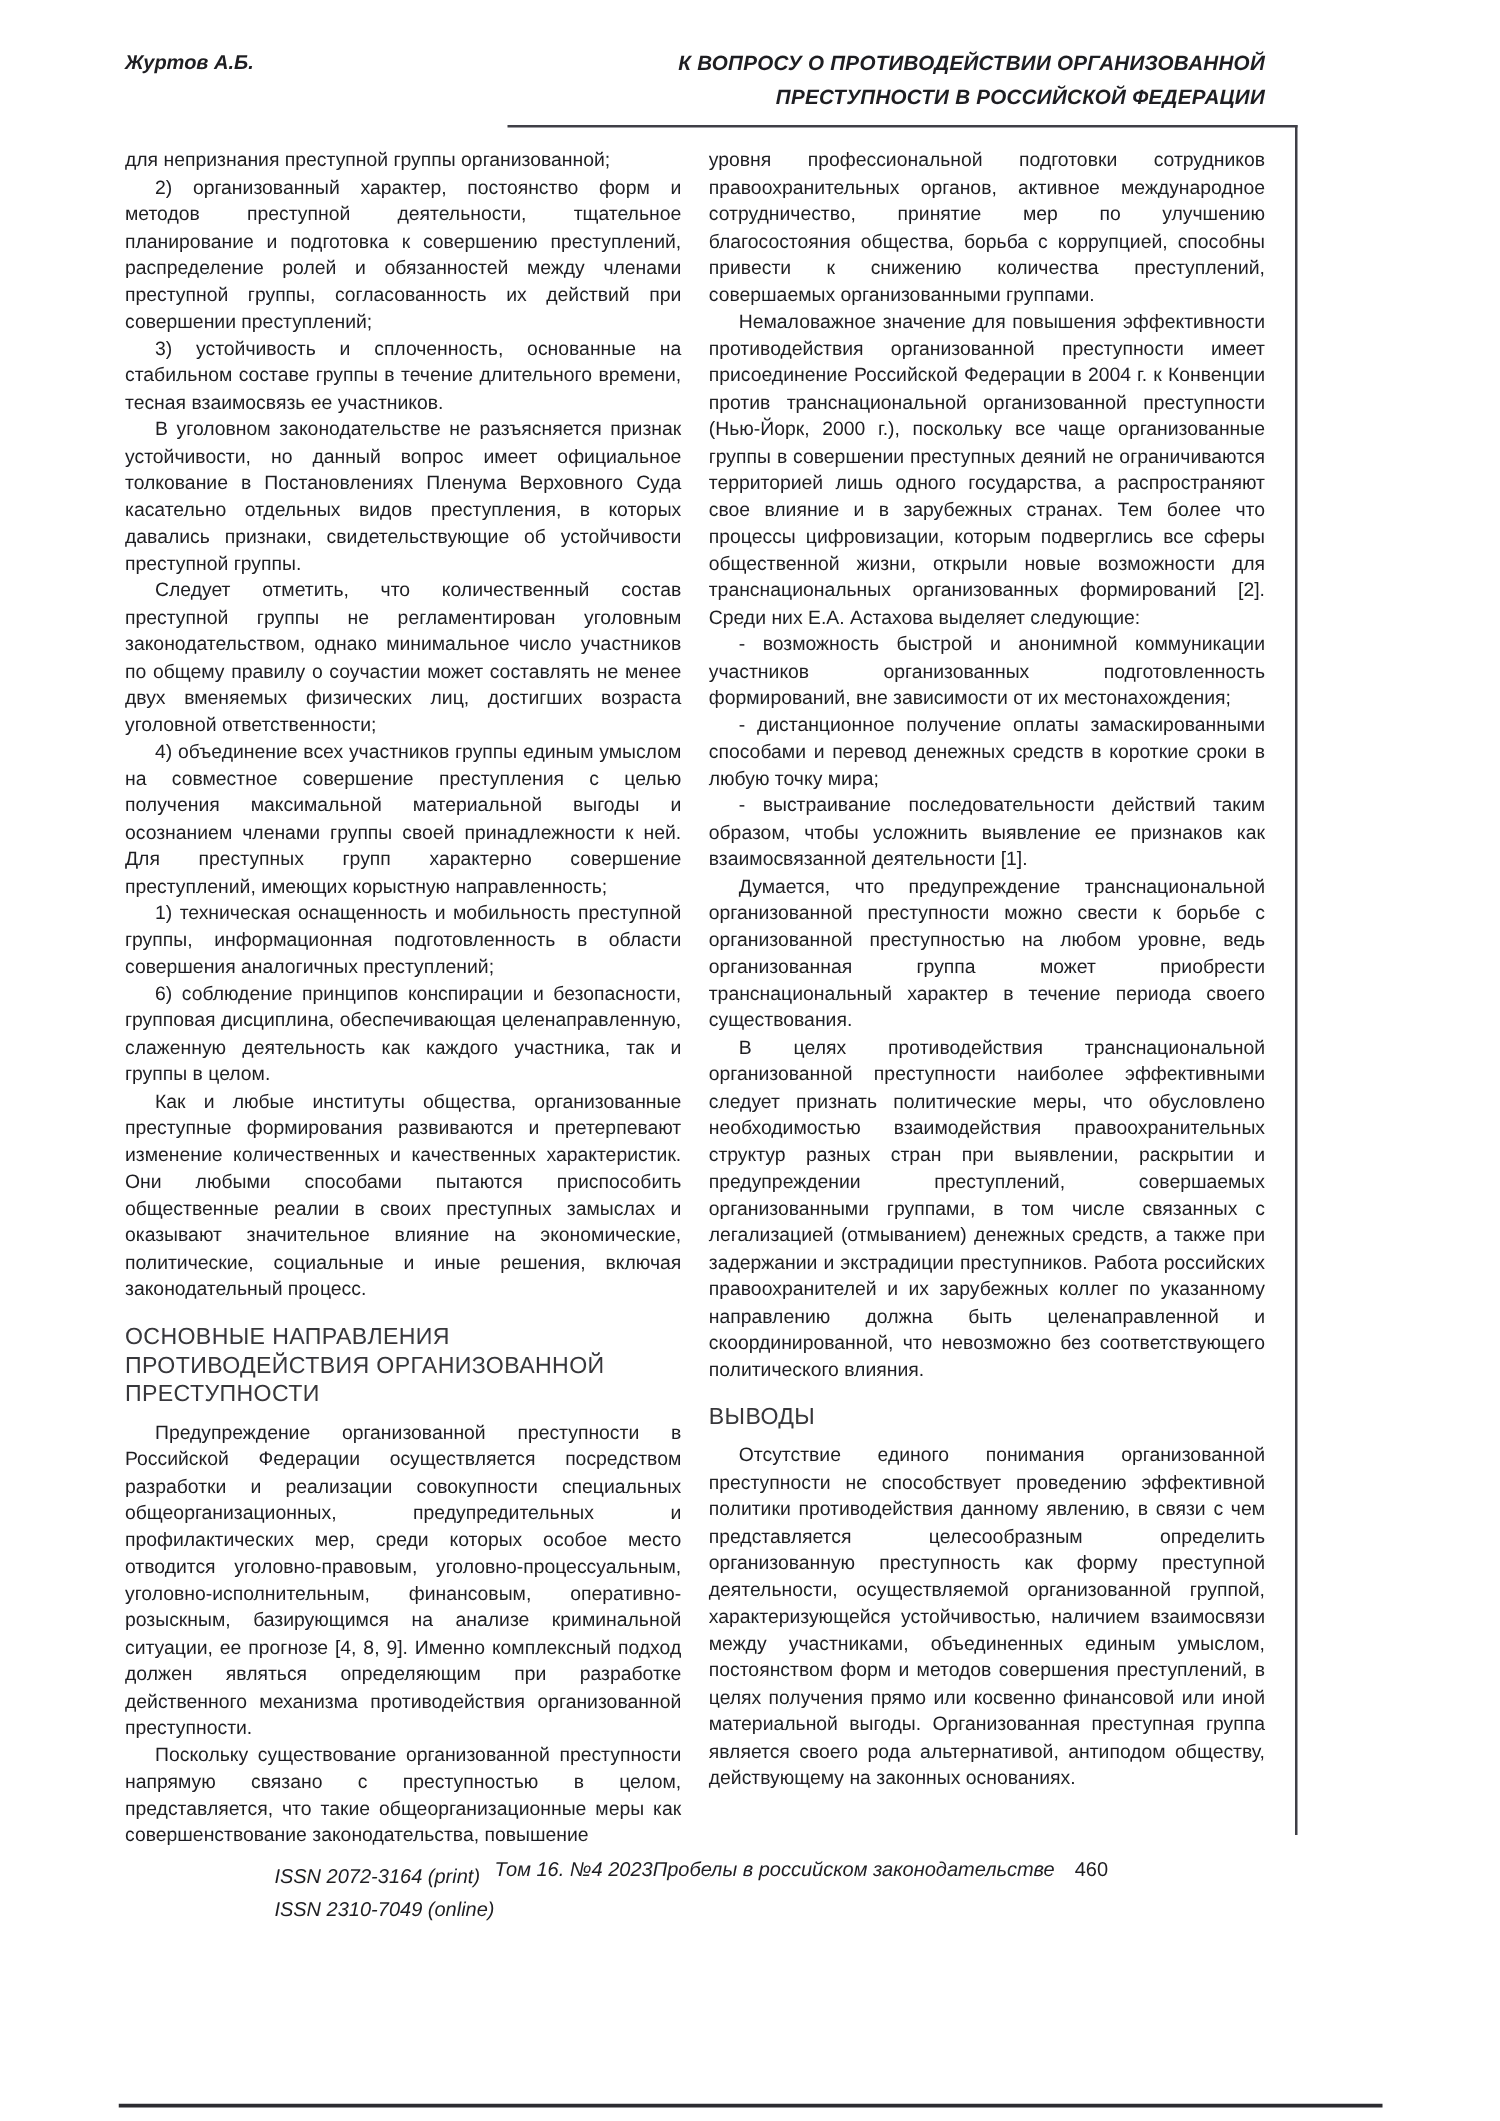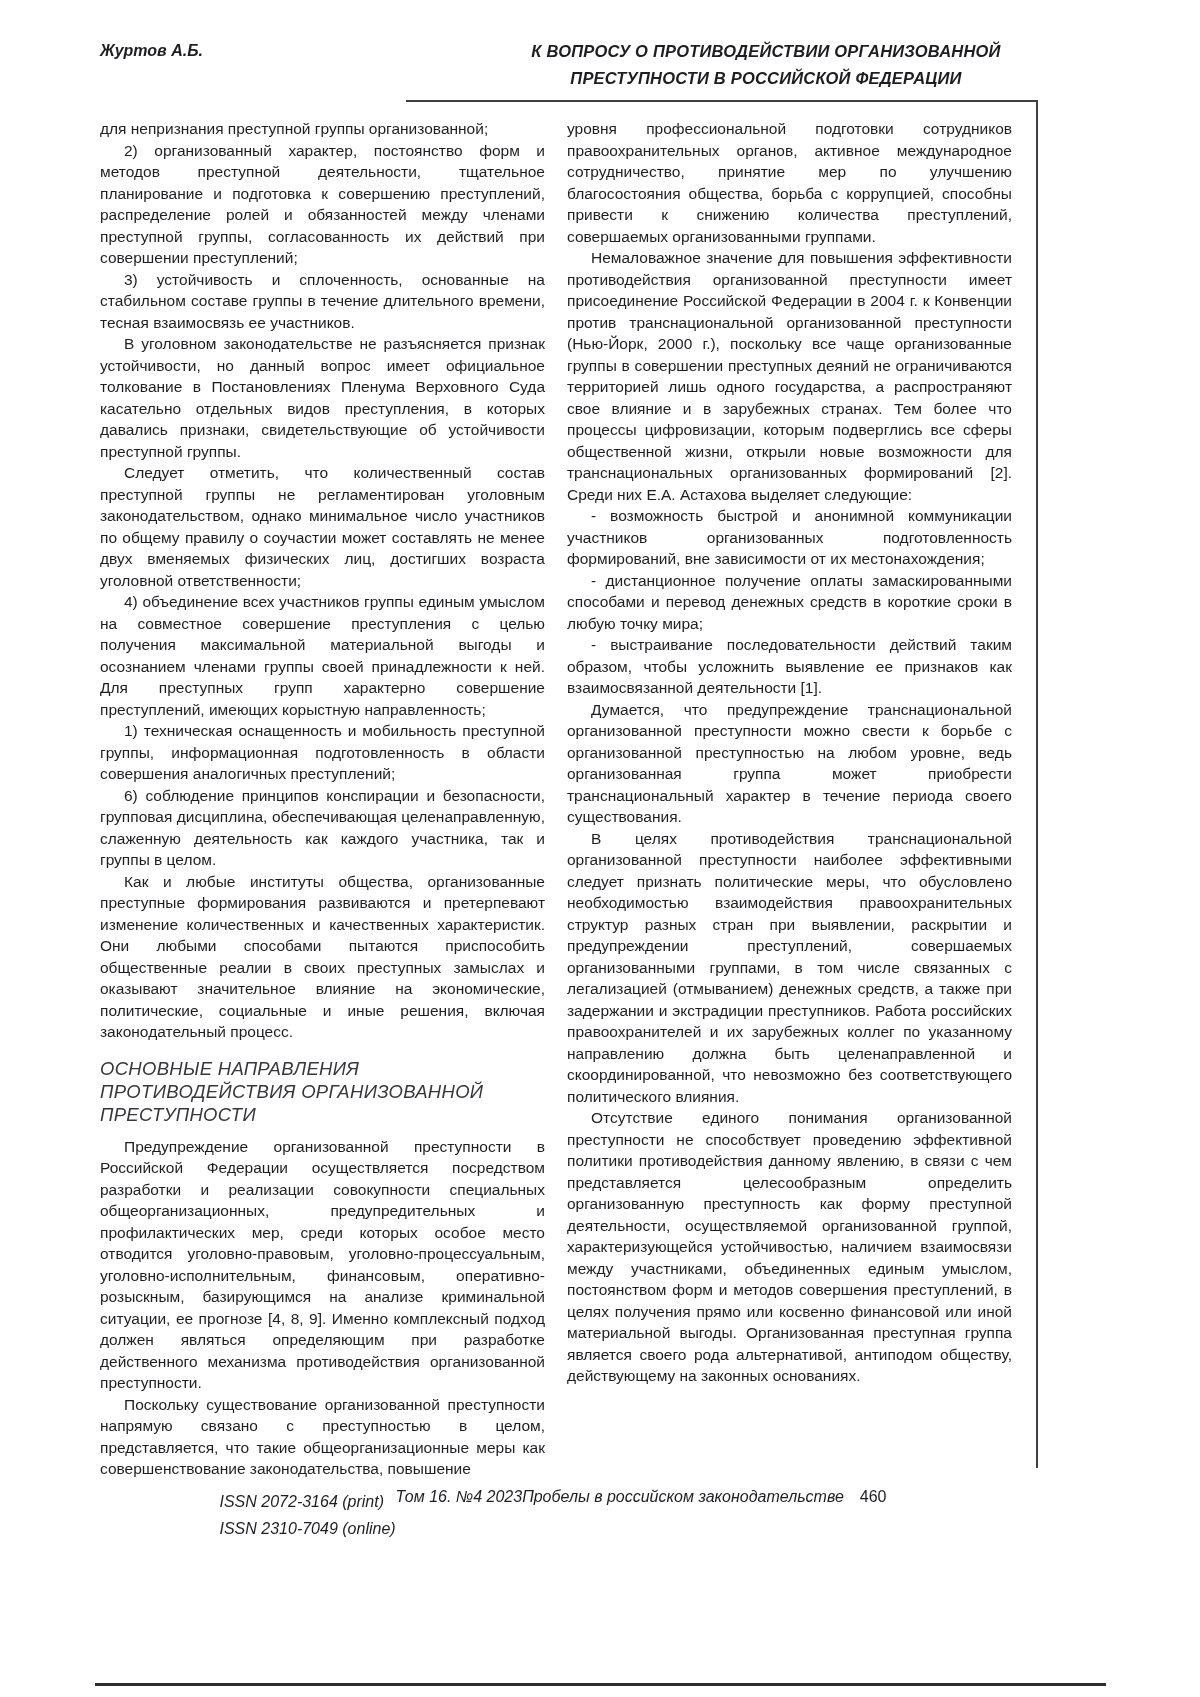--- a/index.html
+++ b/index.html
@@ -19,21 +19,21 @@
   .page{
     position:relative;width:1200px;height:1697px;
     background:var(--page-background);overflow:hidden;
   }
   .author{
     position:absolute;left:100px;top:42px;
     font-size:16px;font-weight:700;font-style:italic;
   }
   .title{
     position:absolute;left:520px;width:492px;top:38px;
-    text-align:center;font-size:16.5px;font-weight:700;font-style:italic;
+    text-align:right;font-size:16.5px;font-weight:700;font-style:italic;
     line-height:27px;letter-spacing:0.2px;
   }
   .header-rule{
     position:absolute;left:406px;top:100px;width:632px;height:2px;
     background:var(--rule);
   }
   .vert-rule{
     position:absolute;left:1036px;top:100px;width:2px;height:1368px;
     background:var(--rule);
   }
@@ -48,21 +48,21 @@
     hyphens:auto;-webkit-hyphens:auto;
     overflow-wrap:break-word;
   }
   p.para{margin:0;}
   p.para.indent{text-indent:24px;}
   h2.section-heading{
     font-size:18.5px;font-weight:400;line-height:23px;
     color:var(--heading);
     margin:14px 0 10px 0;
     white-space:pre-line;
-    text-align:left;letter-spacing:0.3px;font-style:italic;
+    text-align:left;letter-spacing:0.3px;
   }
   .footer{
     position:absolute;left:100px;top:1488px;width:906px;
     display:flex;justify-content:center;align-items:flex-start;
     font-size:16px;font-style:italic;
   }
   .footer .issn div{line-height:27px;}
   .journal-cell{display:flex;gap:16px;align-items:flex-start;}
   .page-number{font-style:normal;}
   .bottom-rule{
@@ -103,20 +103,21 @@
         <p class="para indent">Поскольку существование организованной преступности напрямую связано с преступностью в целом, представляется, что такие общеорганизационные меры как совершенствование законодательства, повышение</p>
       </div>
     <div class="col" id="col-right">
         <p class="para">уровня профессиональной подготовки сотрудников правоохранительных органов, активное международное сотрудничество, принятие мер по улучшению благосостояния общества, борьба с коррупцией, способны привести к снижению количества преступлений, совершаемых организованными группами.</p>
         <p class="para indent">Немаловажное значение для повышения эффективности противодействия организованной преступности имеет присоединение Российской Федерации в 2004 г. к Конвенции против транснациональной организованной преступности (Нью-Йорк, 2000 г.), поскольку все чаще организованные группы в совершении преступных деяний не ограничиваются территорией лишь одного государства, а распространяют свое влияние и в зарубежных странах. Тем более что процессы цифровизации, которым подверглись все сферы общественной жизни, открыли новые возможности для транснациональных организованных формирований [2]. Среди них Е.А. Астахова выделяет следующие:</p>
         <p class="para indent">- возможность быстрой и анонимной коммуникации участников организованных подготовленность формирований, вне зависимости от их местонахождения;</p>
         <p class="para indent">- дистанционное получение оплаты замаскированными способами и перевод денежных средств в короткие сроки в любую точку мира;</p>
         <p class="para indent">- выстраивание последовательности действий таким образом, чтобы усложнить выявление ее признаков как взаимосвязанной деятельности [1].</p>
         <p class="para indent">Думается, что предупреждение транснациональной организованной преступности можно свести к борьбе с организованной преступностью на любом уровне, ведь организованная группа может приобрести транснациональный характер в течение периода своего существования.</p>
         <p class="para indent">В целях противодействия транснациональной организованной преступности наиболее эффективными следует признать политические меры, что обусловлено необходимостью взаимодействия правоохранительных структур разных стран при выявлении, раскрытии и предупреждении преступлений, совершаемых организованными группами, в том числе связанных с легализацией (отмыванием) денежных средств, а также при задержании и экстрадиции преступников. Работа российских правоохранителей и их зарубежных коллег по указанному направлению должна быть целенаправленной и скоординированной, что невозможно без соответствующего политического влияния.</p>
+        <h2 class="section-heading">ВЫВОДЫ</h2>
         <p class="para indent">Отсутствие единого понимания организованной преступности не способствует проведению эффективной политики противодействия данному явлению, в связи с чем представляется целесообразным определить организованную преступность как форму преступной деятельности, осуществляемой организованной группой, характеризующейся устойчивостью, наличием взаимосвязи между участниками, объединенных единым умыслом, постоянством форм и методов совершения преступлений, в целях получения прямо или косвенно финансовой или иной материальной выгоды. Организованная преступная группа является своего рода альтернативой, антиподом обществу, действующему на законных основаниях.</p>
       </div>
   </div>
 
   <div class="footer">
     <div class="issn">
       <div>ISSN 2072-3164 (print)</div>
       <div>ISSN 2310-7049 (online)</div>
     </div>
     <div class="issue">Том 16. №4 2023</div>

